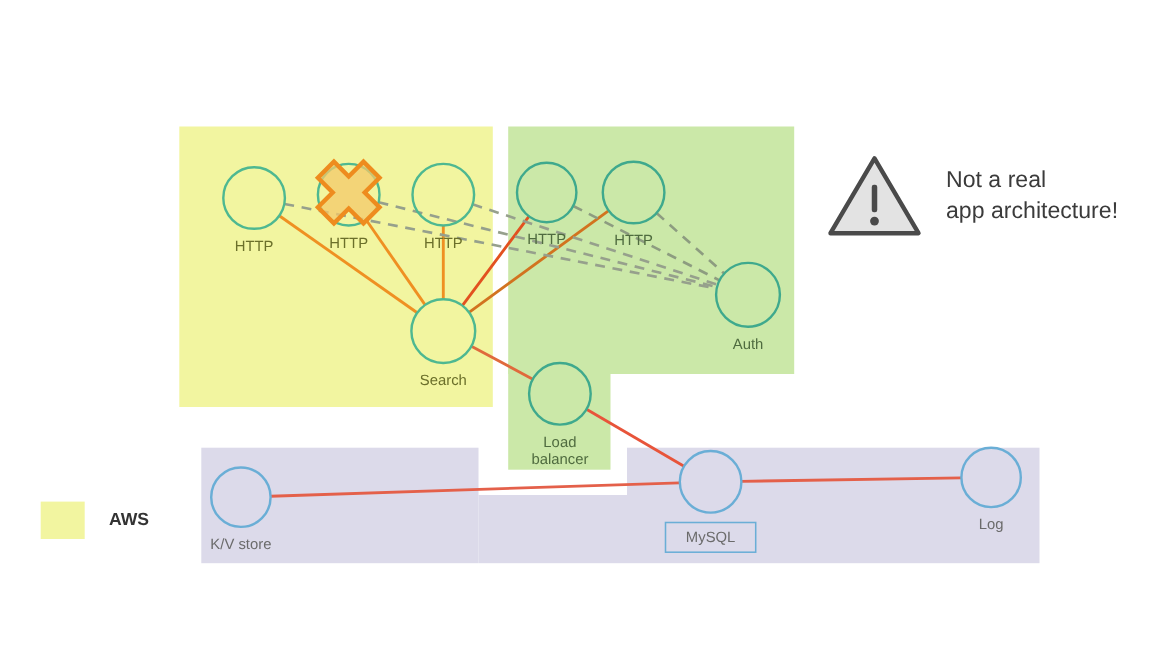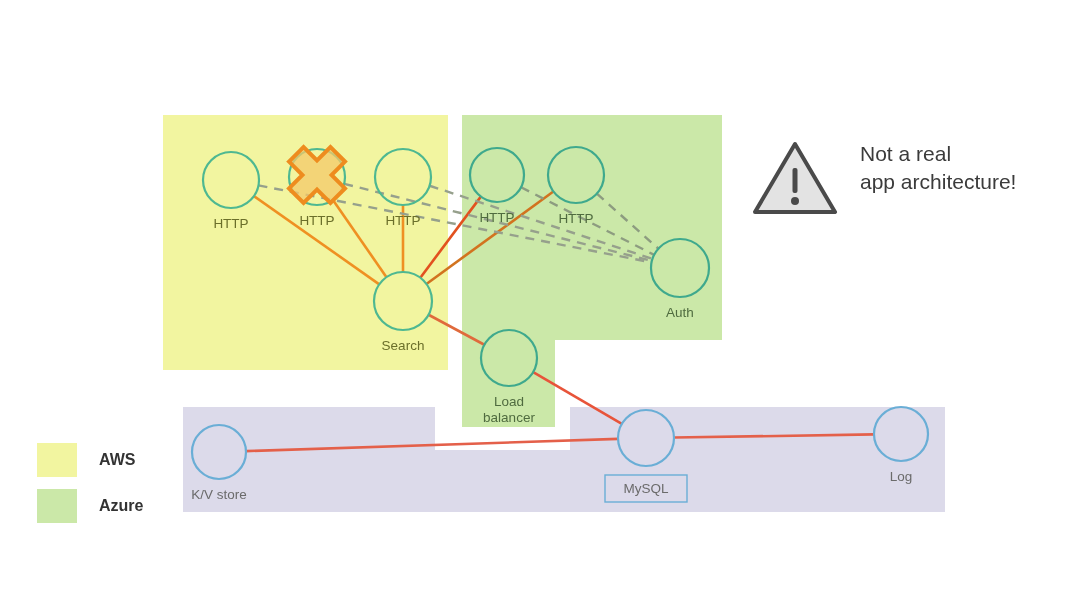--- a/index.html
+++ b/index.html
@@ -1,24 +1,24 @@
 <!DOCTYPE html>
 <html><head>
 <meta charset="utf-8">
 <style>
   html,body{margin:0;padding:0;background:#ffffff;}
   body{width:1068px;height:600px;position:relative;overflow:hidden;
        font-family:"Liberation Sans",sans-serif;}
   #canvas{position:absolute;left:0;top:0;width:1068px;height:600px;}
-  .legend{position:absolute;left:37px;top:443px;}
+  .legend{position:absolute;left:37px;top:456px;}
   .legend-row{display:flex;align-items:center;height:34px;margin-bottom:12px;}
   .legend-swatch{width:40px;height:34px;flex:none;}
   .legend-label{margin-left:22px;font-size:16px;font-weight:bold;color:#333333;
                 white-space:nowrap;}
-  .warn{position:absolute;left:752px;top:140px;display:flex;}
+  .warn{position:absolute;left:752px;top:140px;display:flex;align-items:center;}
   .warn-tri{width:86px;height:76px;flex:none;}
   .warn-text{margin-left:22px;font-size:21px;color:#3b3b3b;line-height:1.32;
              white-space:pre-line;}
 </style>
 </head>
 <body>
 
 <svg id="canvas" viewBox="0 0 1068 600" xmlns="http://www.w3.org/2000/svg">
   <g id="regions-layer">
       <rect x="163" y="115" width="285" height="255" fill="#f2f5a0"></rect>
@@ -95,24 +95,20 @@
   <g id="markers-layer">
       <polygon points="289,161.56 303.56,147 317,160.44 330.44,147 345,161.56 331.56,175 345,188.44 330.44,203 317,189.56 303.56,203 289,188.44 302.44,175" fill="#f3c86a" fill-opacity="0.75" stroke="#ee8c1e" stroke-width="4" stroke-linejoin="miter"></polygon>
     </g>
 </svg>
 
 <div class="legend">
   <div class="legend-row">
     <span class="legend-swatch" style="background: rgb(242, 245, 160);"></span>
     <span class="legend-label">AWS</span>
   </div>
-  <div class="legend-row">
-    <span class="legend-swatch" style="background: rgb(203, 232, 168);"></span>
-    <span class="legend-label">Azure</span>
-  </div>
 </div>
 
 <div class="warn">
   <svg class="warn-tri" viewBox="0 0 86 76">
     <polygon points="43,4 83,72 3,72" fill="#e3e3e3" stroke="#4a4a4a" stroke-width="4" stroke-linejoin="round"></polygon>
     <rect x="40.5" y="28" width="5" height="25" rx="2" fill="#4a4a4a"></rect>
     <circle cx="43" cy="61" r="4" fill="#4a4a4a"></circle>
   </svg>
   <div class="warn-text">Not a real
 app architecture!</div>

